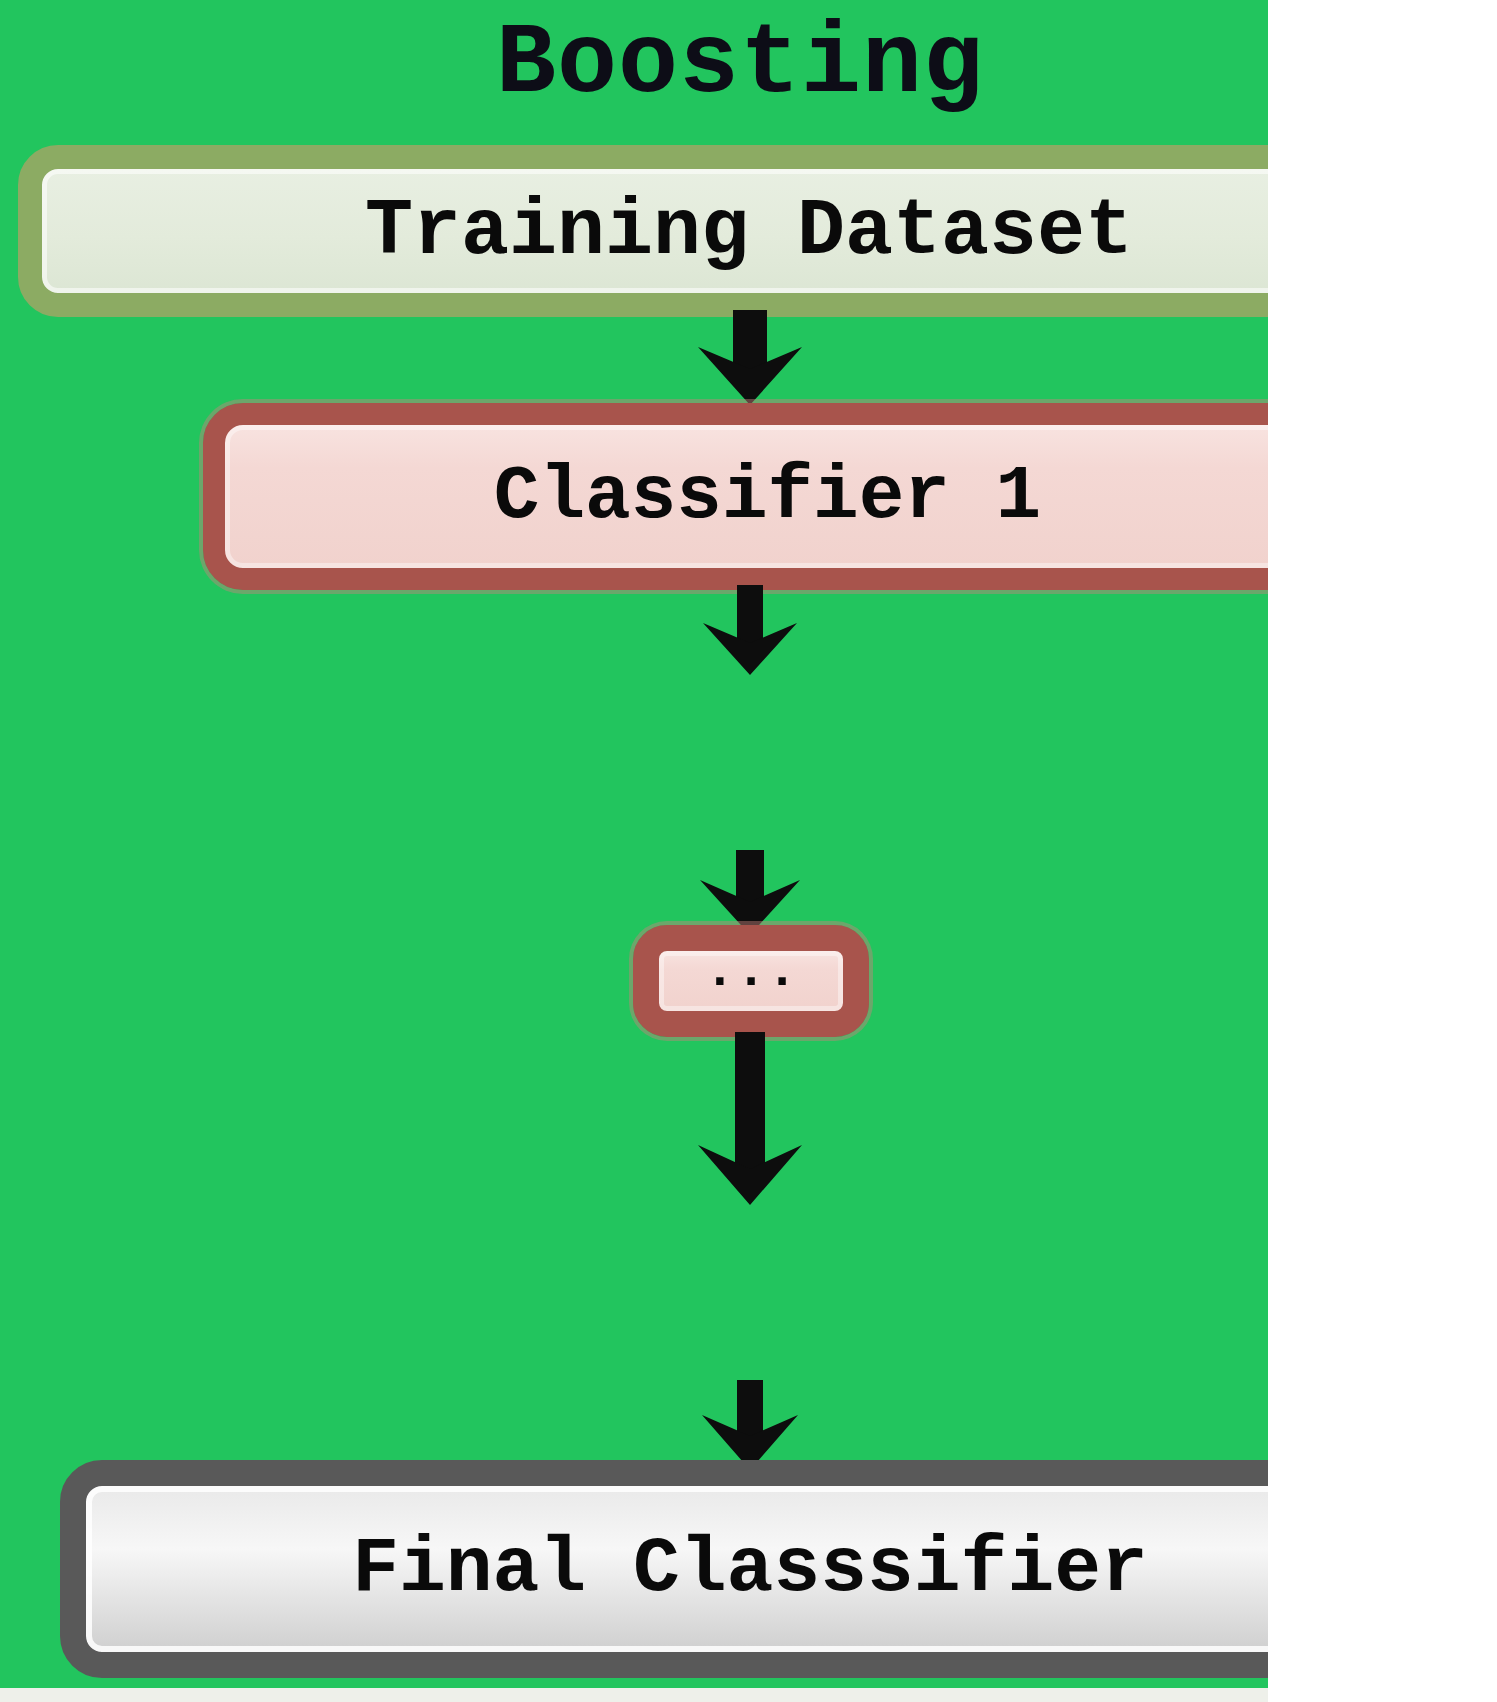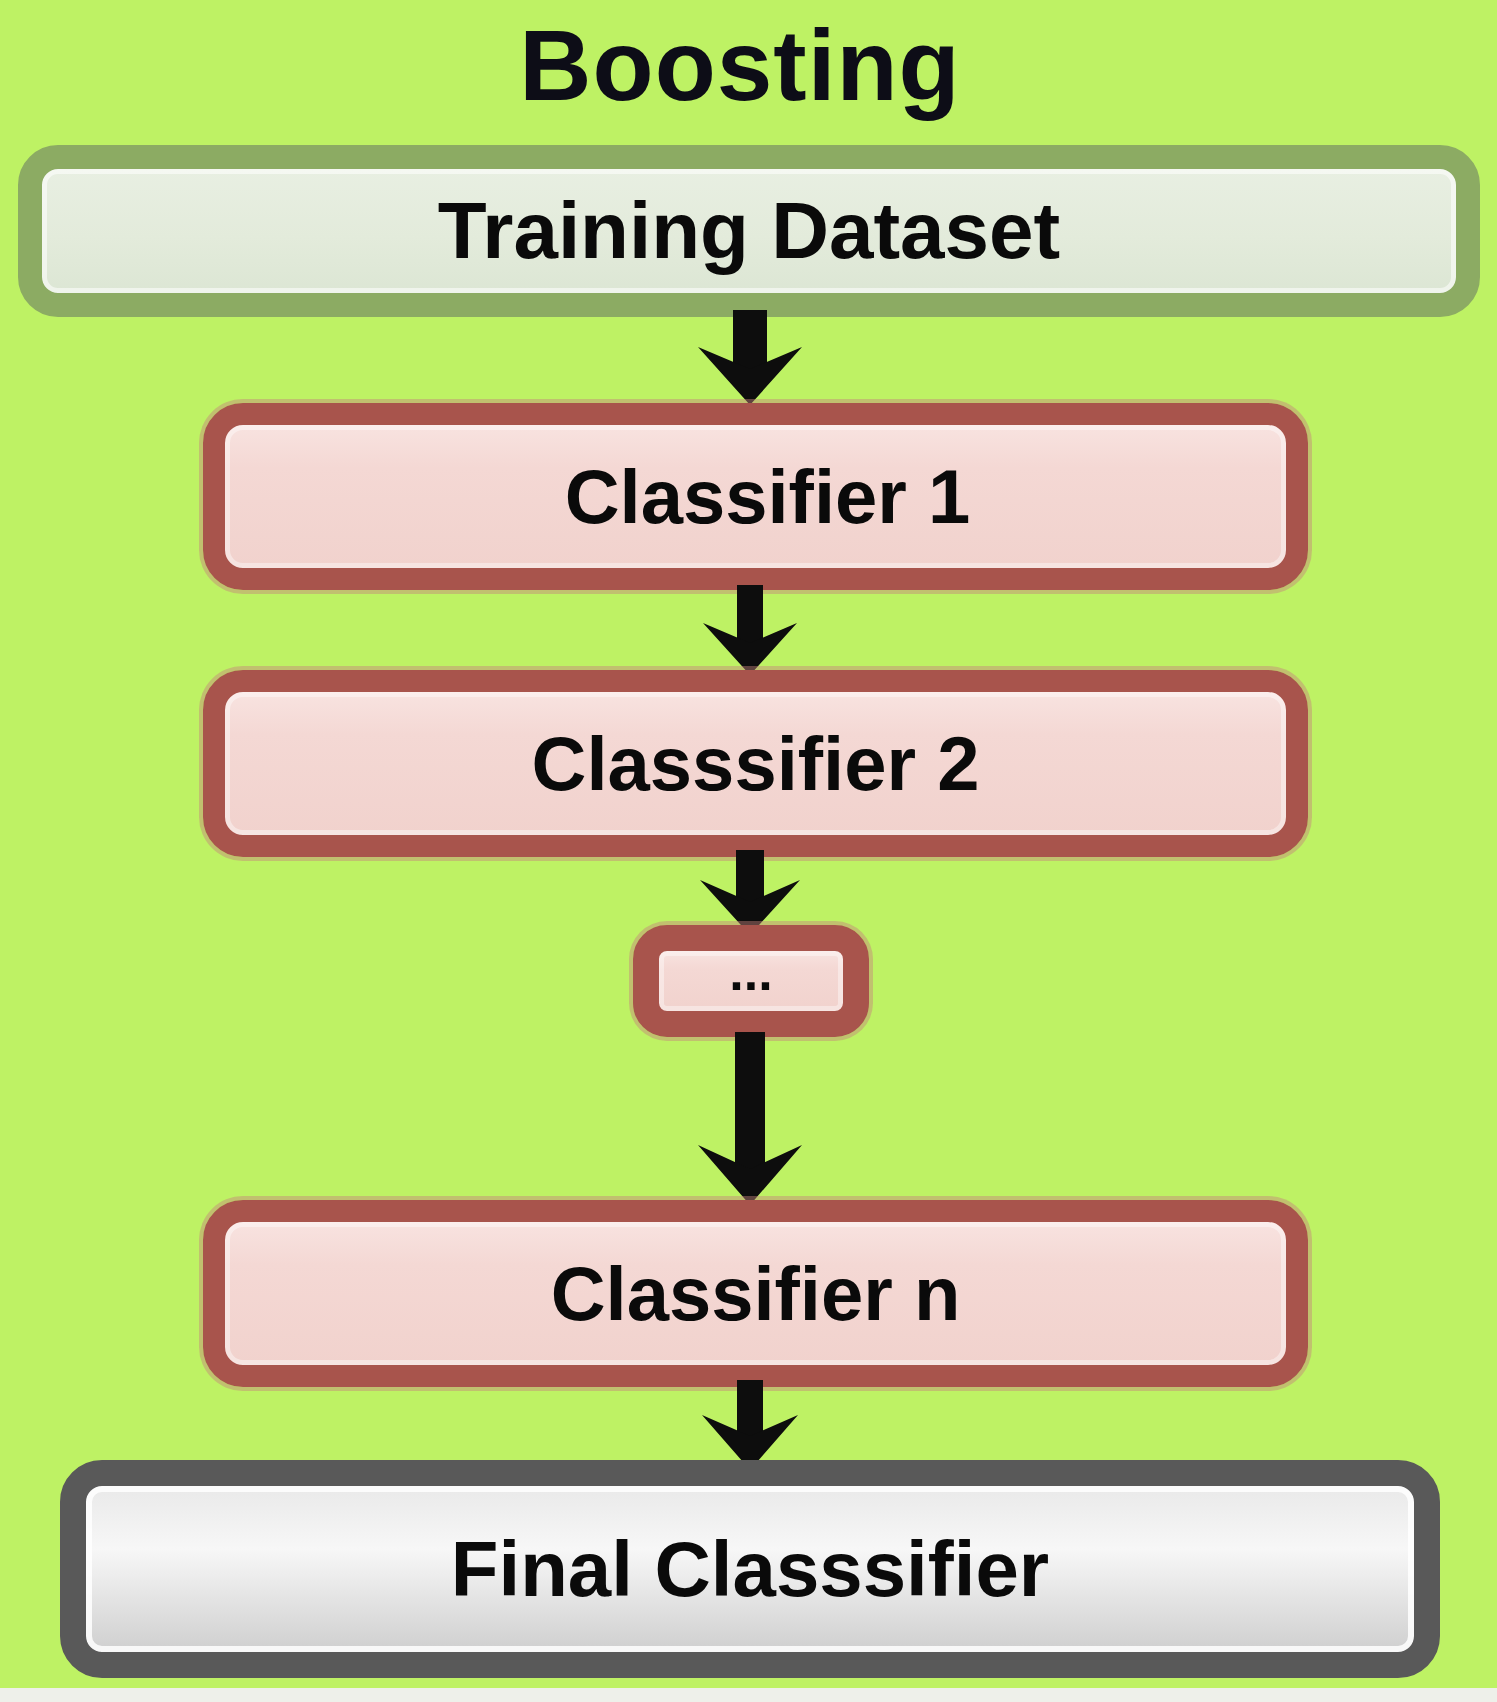--- a/index.html
+++ b/index.html
@@ -1,20 +1,20 @@
 <!DOCTYPE html>
 <html style="--title-text: #0d0d17; --node-text: #0a0a0a; --dataset-border: #8cab63; --dataset-fill: #e3ebdb; --classifier-border: #a8544c; --classifier-fill: #f4d8d4; --final-border: #595959; --final-fill-top: #e9e9e9; --final-fill-bottom: #cfcfcf; --arrow: #0d0d0d;"><head>
 <meta charset="utf-8">
 <style>
   html,body{margin:0;padding:0;background:#ffffff;}
   .canvas{
     position:relative;
-    width:1497px;height:1702px;
-    background:#bef264;
-    font-family:Liberation Sans, sans-serif;
+    width:1268px;height:1702px;
+    background:#22c55e;
+    font-family:Liberation Mono, monospace;
     overflow:hidden;
   }
   .title{
     position:absolute;
     left:0; top:8px; width:1480px;
     text-align:center;
     font-size:100px;
     font-weight:bold;
     letter-spacing:1px;
     color:var(--title-text,#0d0d17);
@@ -95,45 +95,39 @@
     <span>Classifier 1</span>
   </div>
 
   <div class="arrow" style="top:585px;height:90px">
     <svg viewBox="0 0 120 90" preserveAspectRatio="none">
       <rect class="arrow-fill" x="47" y="0" width="26" height="62"></rect>
       <polygon class="arrow-fill" points="13,38 60,58 107,38 60,90"></polygon>
     </svg>
   </div>
 
-  <div class="node node-classifier node-c2">
-    <span>Classsifier 2</span>
-  </div>
 
   <div class="arrow" style="top:850px;height:85px">
     <svg viewBox="0 0 120 85" preserveAspectRatio="none">
       <rect class="arrow-fill" x="46" y="0" width="28" height="55"></rect>
       <polygon class="arrow-fill" points="10,30 60,52 110,30 60,85"></polygon>
     </svg>
   </div>
 
   <div class="node node-classifier node-ellipsis">
     <span>...</span>
   </div>
 
   <div class="arrow" style="top:1032px;height:173px">
     <svg viewBox="0 0 120 173" preserveAspectRatio="none">
       <rect class="arrow-fill" x="45" y="0" width="30" height="140"></rect>
       <polygon class="arrow-fill" points="8,113 60,137 112,113 60,173"></polygon>
     </svg>
   </div>
 
-  <div class="node node-classifier node-cn">
-    <span>Classifier n</span>
-  </div>
 
   <div class="arrow" style="top:1380px;height:90px">
     <svg viewBox="0 0 120 90" preserveAspectRatio="none">
       <rect class="arrow-fill" x="47" y="0" width="26" height="60"></rect>
       <polygon class="arrow-fill" points="12,35 60,56 108,35 60,90"></polygon>
     </svg>
   </div>
 
   <div class="node node-final">
     <span>Final Classsifier</span>

